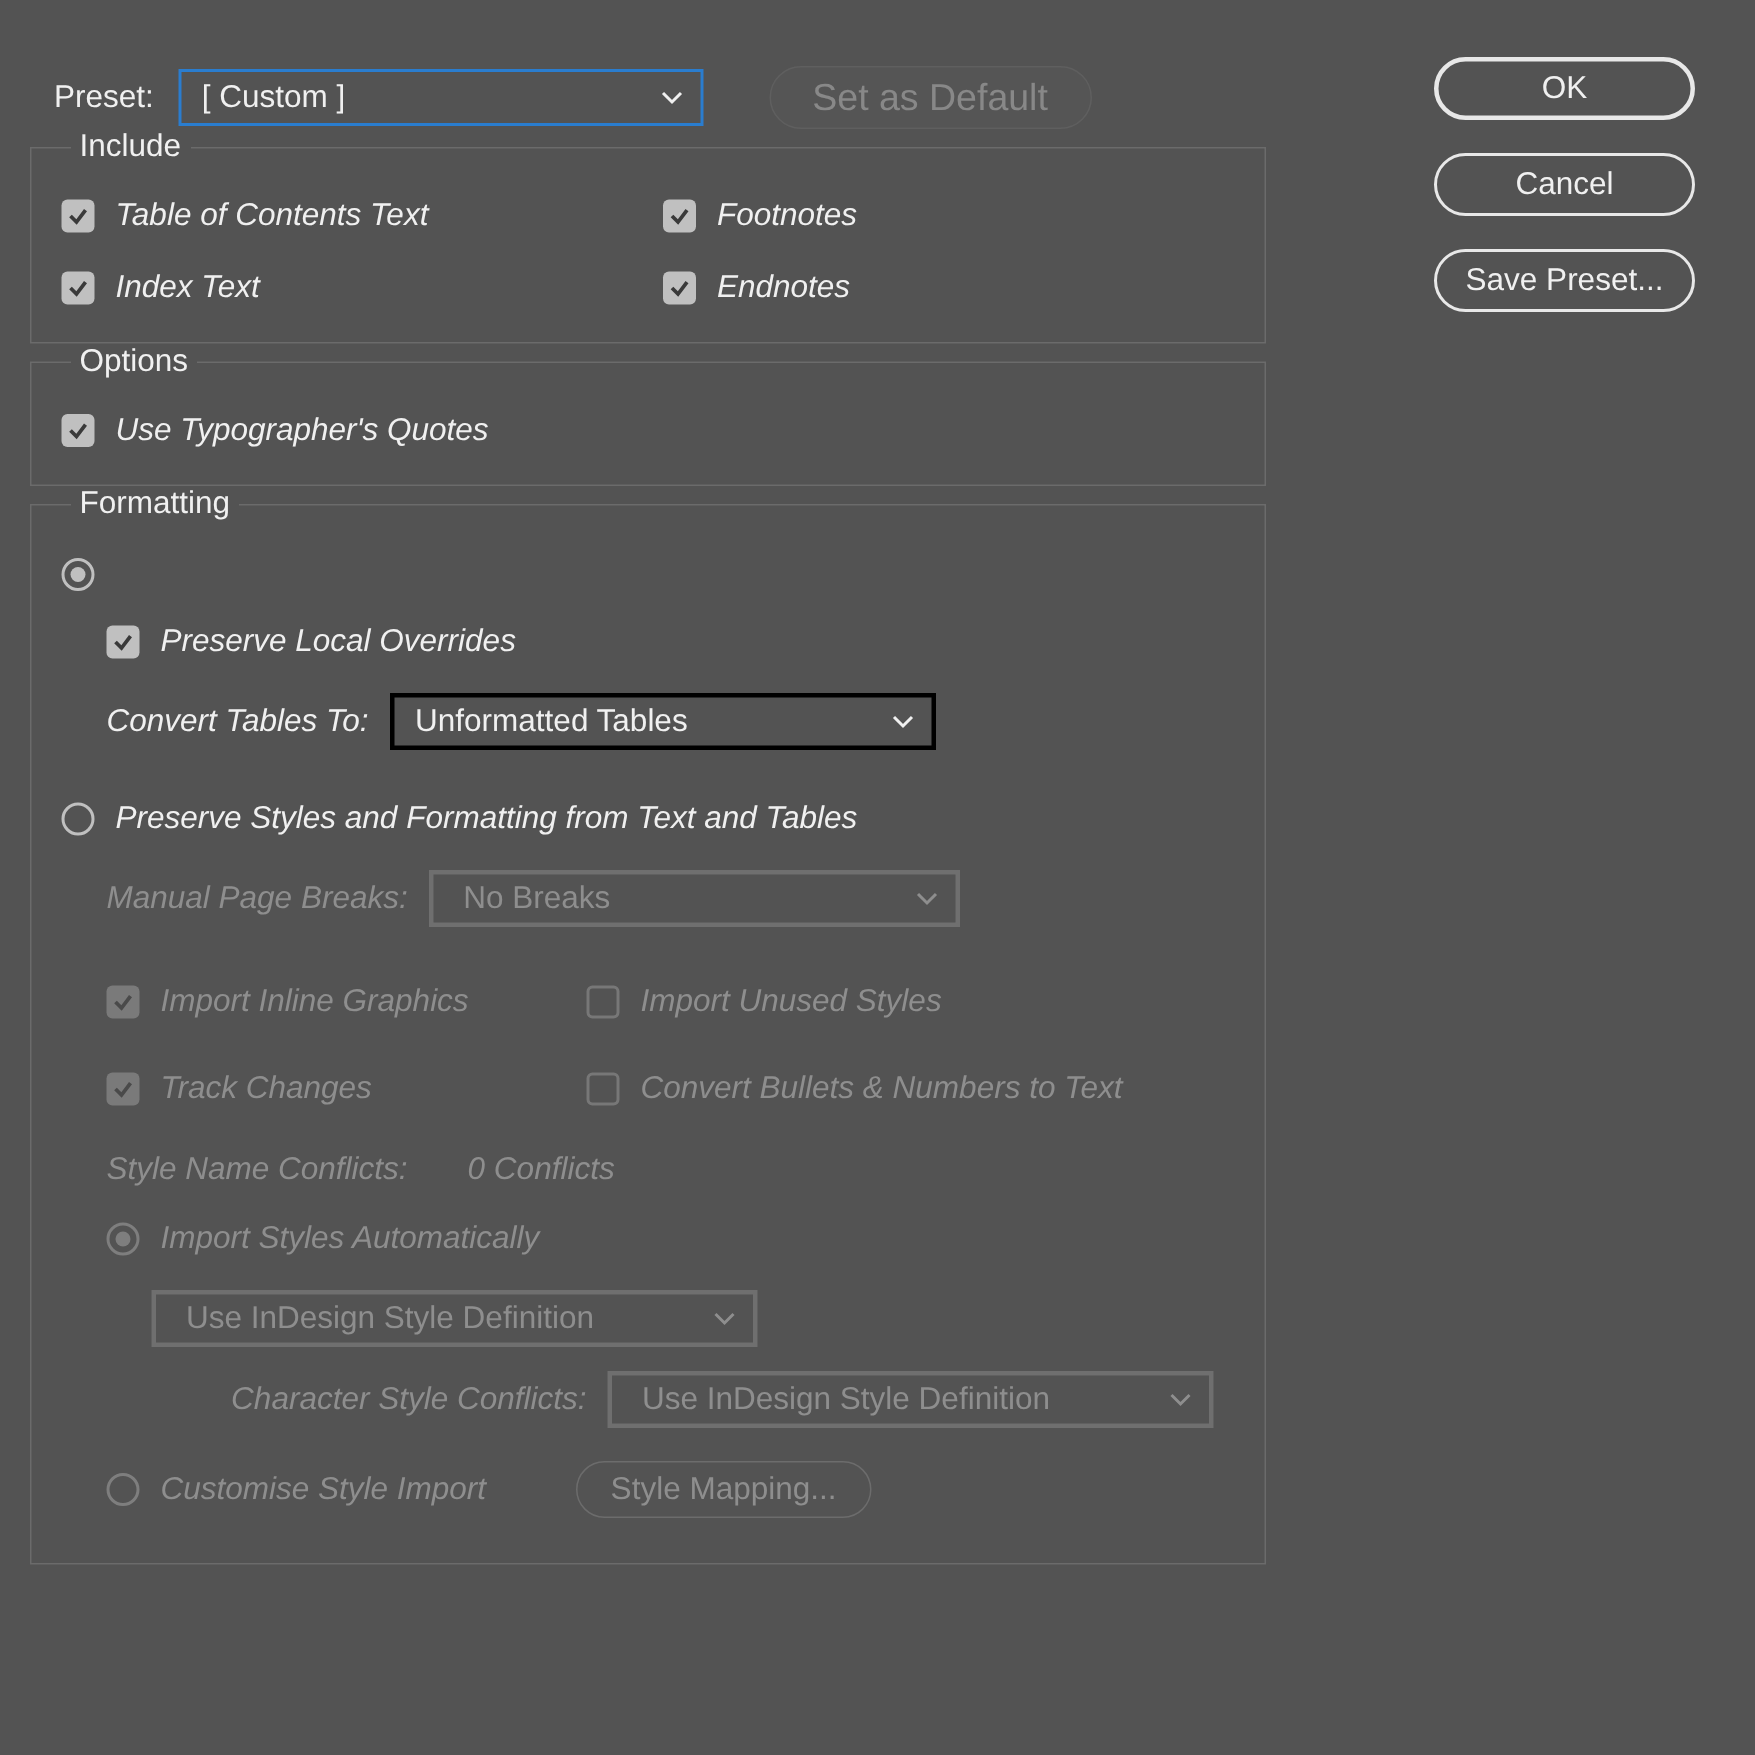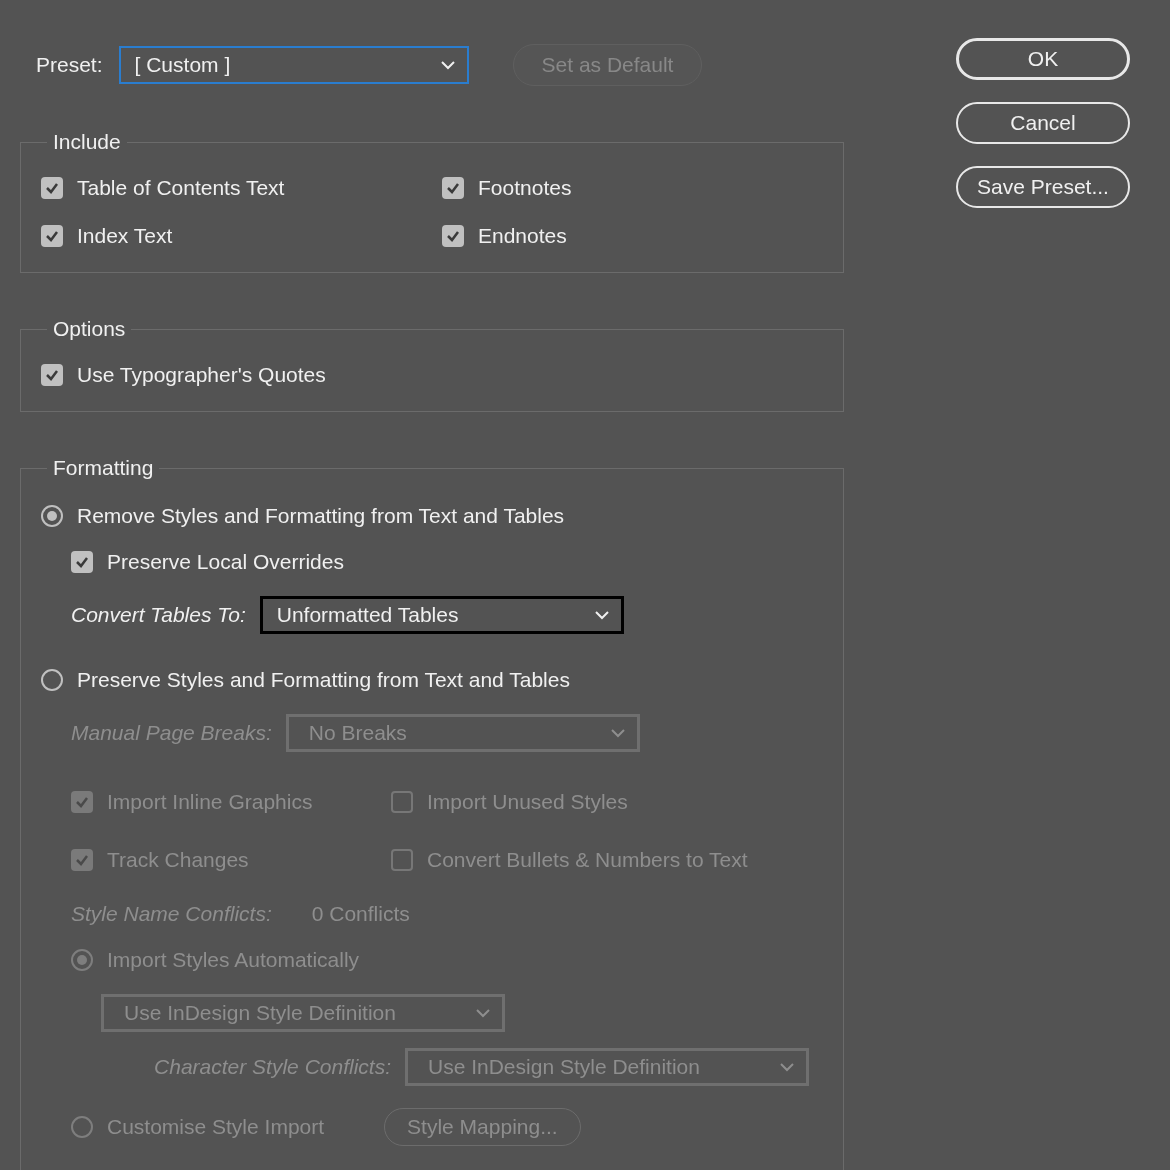--- a/index.html
+++ b/index.html
@@ -51,21 +51,21 @@
 
   .set-default {
     margin-left: 28px;
     height: 42px;
     padding: 0 28px;
     border-radius: 22px;
     background: #555555;
     border: 1px solid #5f5f5f;
     color: #888888;
     display: flex; align-items: center;
-    font-size: 21px;
+    font-size: 25px;
   }
 
   .side-buttons {
     position: absolute;
     top: 38px;
     right: 40px;
     display: flex;
     flex-direction: column;
     gap: 22px;
     justify-content: flex-end;
@@ -84,21 +84,20 @@
   }
   .pill-button.primary { border-width: 3px; font-weight: 500; }
 
   .main-area {
     padding: 0 36px 0 20px;
     width: 880px;
   }
 
   fieldset.group {
     border: 1px solid #6b6b6b;
-    margin-top: 44px;
     padding: 18px 20px 24px 20px;
     position: relative;
   }
   fieldset.group legend {
     color: #f0f0f0;
     padding: 0 6px;
     margin-left: 6px;
     font-size: 21px;
   }
 
@@ -135,21 +134,21 @@
     border: 2px solid #c0c0c0;
     display: inline-flex; align-items: center; justify-content: center;
     flex-shrink: 0;
   }
   .radio.selected::after {
     content: ""; width: 10px; height: 10px; border-radius: 50%; background: #c0c0c0;
   }
   .radio.dim { border-color: #7e7e7e; }
   .radio.dim.selected::after { background: #7e7e7e; }
 
-  .label-txt { color: #f0f0f0; }
+  .label-txt { color: #f0f0f0; font-style: italic; }
   .label-txt.dim { color: #8e8e8e; }
 
   .indent-1 { padding-left: 30px; }
   .indent-2 { padding-left: 60px; }
 
   .field-row {
     display: flex; align-items: center; gap: 14px; margin-top: 22px;
   }
   .field-label { color: #f0f0f0; font-style: italic; }
   .field-label.dim { color: #8e8e8e; }
@@ -267,21 +266,20 @@
         </span>
       <span class="label-txt">Use Typographer's Quotes</span>
     </div>
   </fieldset>
 
   <fieldset class="group" style="padding-bottom:30px;">
     <legend>Formatting</legend>
 
     <div class="formatting-radio-row">
       <span class="radio selected"></span>
-      <span class="label-txt">Remove Styles and Formatting from Text and Tables</span>
     </div>
 
     <div class="check-row indent-1" style="margin-top:22px;">
       <span class="cb checked">
           <svg width="16" height="16" viewBox="0 0 16 16" fill="none">
             <path d="M3 8 L7 12 L13 4" stroke-width="2.5"></path>
           </svg>
         </span>
       <span class="label-txt">Preserve Local Overrides</span>
     </div>

